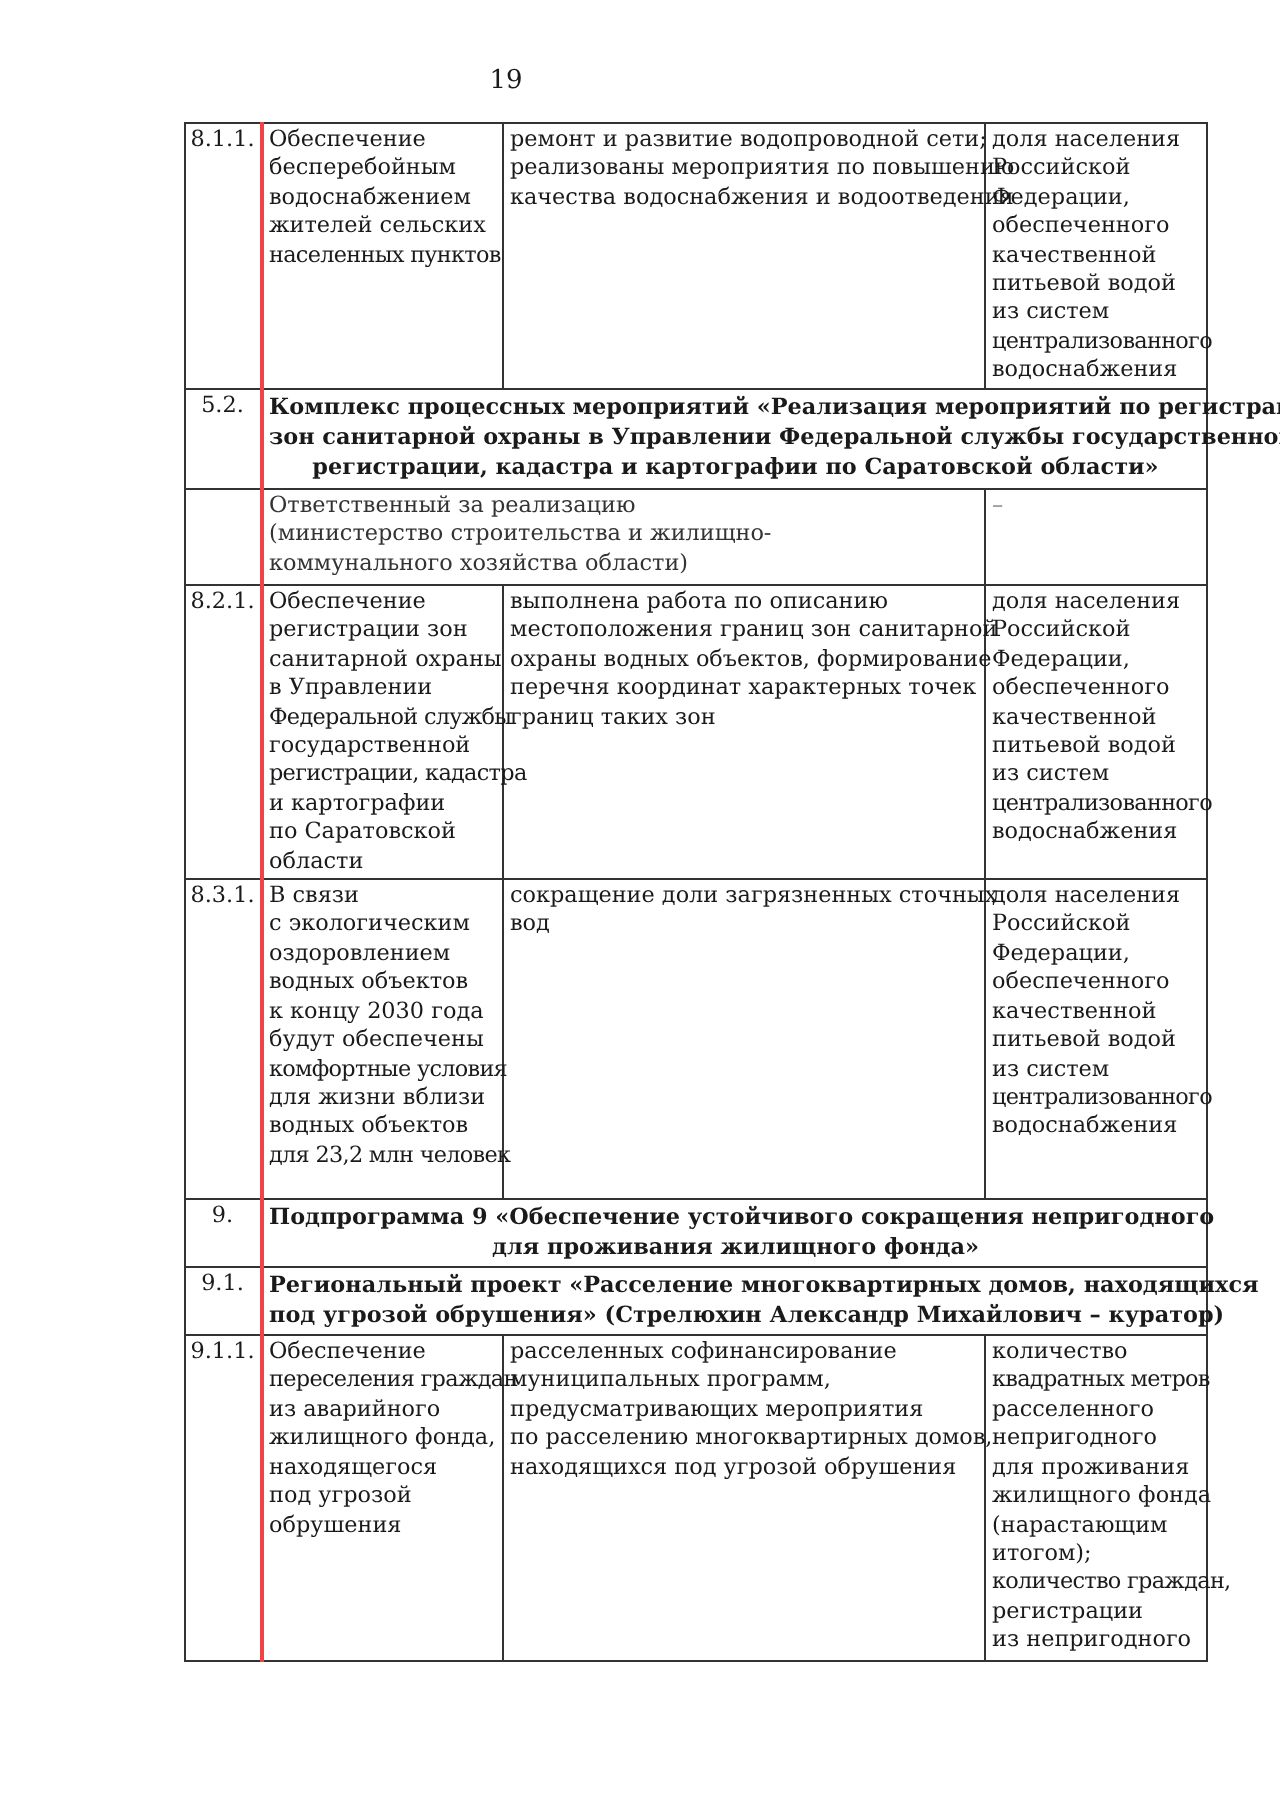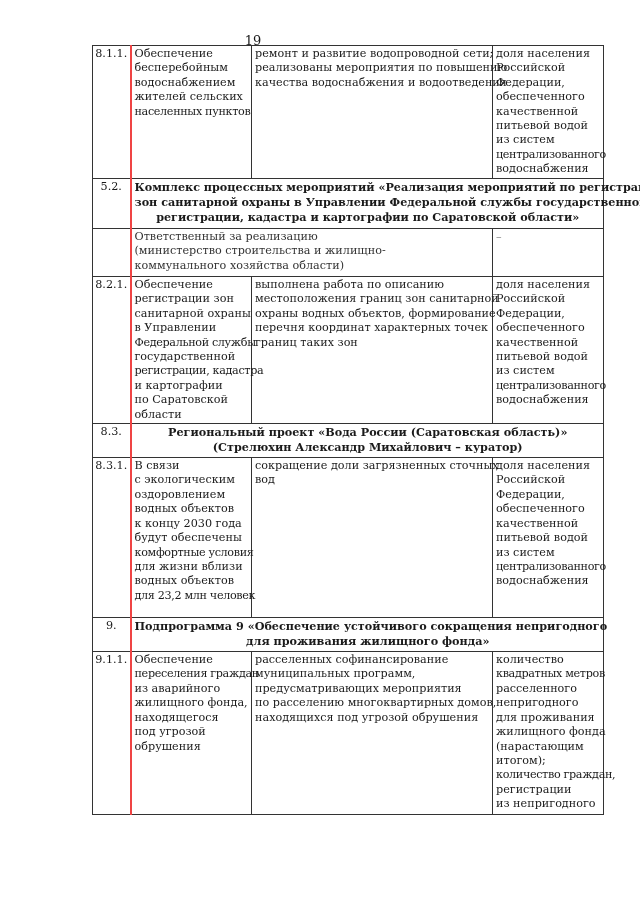--- a/index.html
+++ b/index.html
@@ -1,20 +1,20 @@
 <!DOCTYPE html>
 <html><head>
   <meta charset="utf-8">
   <style>
     html, body { margin: 0; padding: 0; background: #ffffff; }
     body { width: 640px; height: 905px; position: relative; overflow: hidden;
            font-family: "DejaVu Serif", "Liberation Serif", serif; color: #1a1a1a; }
     .page-number { position: absolute; top: 33px; left: 0; width: 506px; text-align: center;
                    font-size: 13px; }
-    table.doc { position: absolute; left: 92px; top: 45px; width: 511px;
+    table.doc { position: absolute; left: 92px; top: 61px; width: 511px;
                 border-collapse: collapse; table-layout: fixed; font-size: 11.2px; line-height: 14.4px; }
     table.doc td { border: 1px solid #333; vertical-align: top; padding: 1px 2px 1px 3px; }
     table.doc td.num { text-align: center; padding-left: 1px; padding-right: 1px; }
     table.doc td.bold { font-weight: bold; text-align: center; line-height: 15.2px; }
     table.doc td.center { text-align: left; }
     table.doc td.leftborder { border-left: 2px solid #ef4444; }
     .line { display: block; white-space: nowrap; }
     .tight { letter-spacing: -0.35px; }
   </style>
 </head>
@@ -99,27 +99,20 @@
           <span class="line">Российской</span>
           <span class="line">Федерации,</span>
           <span class="line">обеспеченного</span>
           <span class="line">качественной</span>
           <span class="line">питьевой водой</span>
           <span class="line">из систем</span>
           <span class="line tight">централизованного</span>
           <span class="line">водоснабжения</span>
         </td>
       </tr>
-      <tr style="height: 34px;">
-        <td class="num">8.3.</td>
-        <td class="bold leftborder" colspan="3">
-          <span class="line">Региональный проект «Вода России (Саратовская область)»</span>
-          <span class="line">(Стрелюхин Александр Михайлович – куратор)</span>
-        </td>
-      </tr>
       <tr style="height: 160px;">
         <td class="num">8.3.1.</td>
         <td class="leftborder">
           <span class="line">В связи</span>
           <span class="line">с экологическим</span>
           <span class="line">оздоровлением</span>
           <span class="line">водных объектов</span>
           <span class="line">к концу 2030 года</span>
           <span class="line">будут обеспечены</span>
           <span class="line tight">комфортные условия</span>
@@ -141,20 +134,27 @@
           <span class="line">из систем</span>
           <span class="line tight">централизованного</span>
           <span class="line">водоснабжения</span>
         </td>
       </tr>
       <tr style="height: 34px;">
         <td class="num">9.</td>
         <td class="bold leftborder" colspan="3">
           <span class="line">Подпрограмма 9 «Обеспечение устойчивого сокращения непригодного</span>
           <span class="line">для проживания жилищного фонда»</span>
+        </td>
+      </tr>
+      <tr style="height: 34px;">
+        <td class="num">9.1.</td>
+        <td class="bold leftborder" colspan="3">
+          <span class="line">Региональный проект «Расселение многоквартирных домов, находящихся</span>
+          <span class="line">под угрозой обрушения» (Стрелюхин Александр Михайлович – куратор)</span>
         </td>
       </tr>
       <tr style="height: 163px;">
         <td class="num">9.1.1.</td>
         <td class="leftborder">
           <span class="line">Обеспечение</span>
           <span class="line tight">переселения граждан</span>
           <span class="line">из аварийного</span>
           <span class="line">жилищного фонда,</span>
           <span class="line">находящегося</span>

